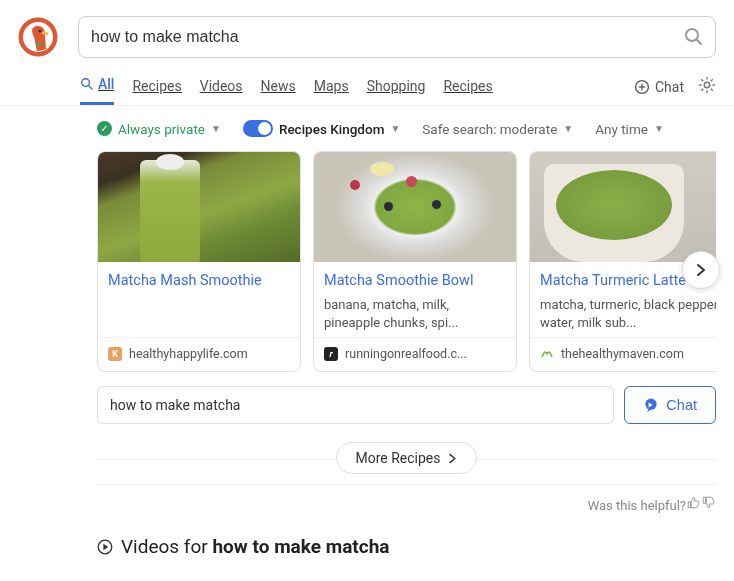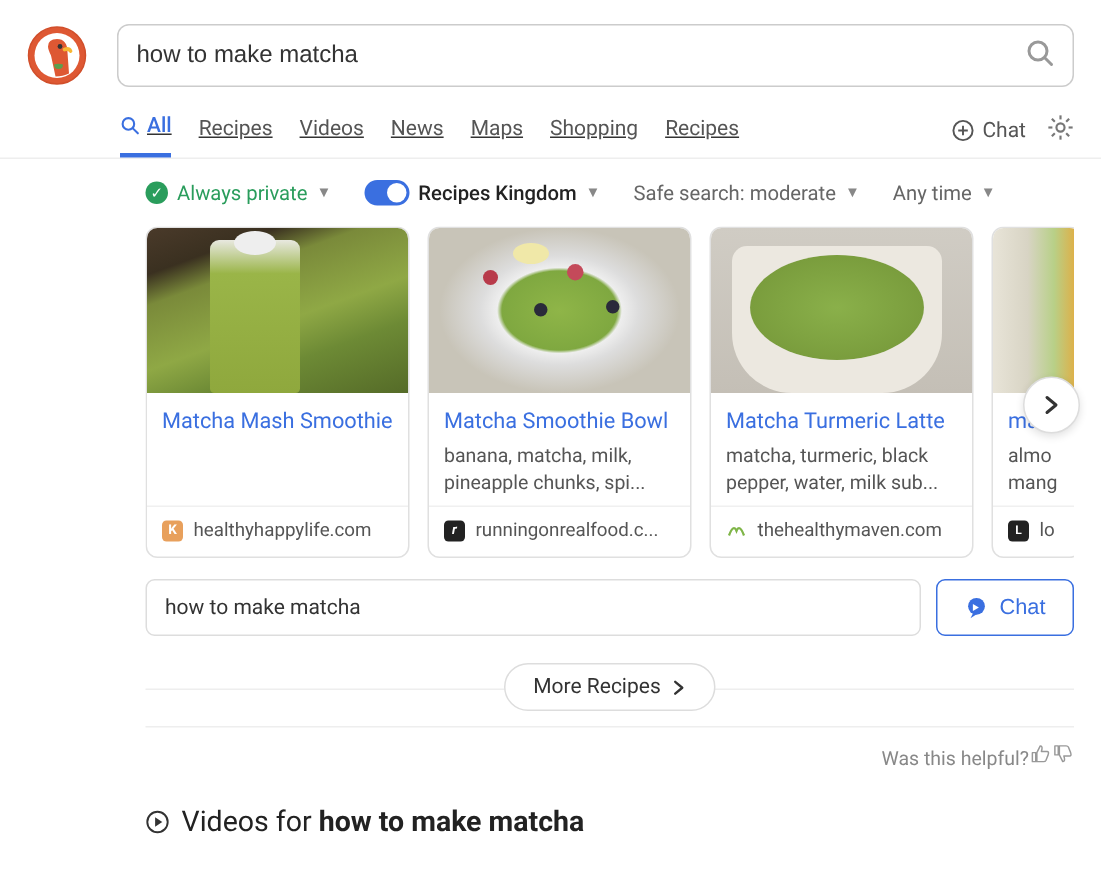--- a/index.html
+++ b/index.html
@@ -18,21 +18,21 @@
   .filters { display: flex; align-items: center; gap: 22px; padding: 14px 18px 14px 97px; font-size: 13.5px; }
   .filter { display: flex; align-items: center; gap: 6px; color: #666; cursor: pointer; }
   .filter.private { color: #2a9d5c; }
   .toggle { width: 30px; height: 17px; background: #3a6fe0; border-radius: 9px; position: relative; }
   .toggle::after { content: ""; position: absolute; right: 2px; top: 2px; width: 13px; height: 13px; background: #fff; border-radius: 50%; }
   .content { padding: 0 18px 0 97px; }
   .section-title { font-size: 19px; color: #222; margin-bottom: 12px; }
   .section-title .bold { font-weight: 700; }
   .cards-wrap { position: relative; }
   .cards { display: flex; gap: 12px; overflow: hidden; }
-  .card { width: 176px; flex-shrink: 0; border: 1px solid #e0e0e0; border-radius: 8px; overflow: hidden; background: #fff; display: flex; flex-direction: column; }
+  .card { width: 204px; flex-shrink: 0; border: 1px solid #e0e0e0; border-radius: 8px; overflow: hidden; background: #fff; display: flex; flex-direction: column; }
   .card.partial { width: 60px; }
   .thumb { height: 110px; background-size: cover; background-position: center; }
   .card-body { padding: 10px 10px 6px 10px; flex: 1; }
   .card-title { color: #3a6fe0; font-size: 14.5px; margin-bottom: 6px; line-height: 1.25; cursor: pointer; }
   .card-desc { color: #555; font-size: 13px; line-height: 1.35; }
   .card-foot { padding: 8px 10px 10px 10px; border-top: 1px solid #f0f0f0; display: flex; align-items: center; gap: 7px; font-size: 12.5px; color: #555; margin-top: auto; }
   .favicon { width: 14px; height: 14px; border-radius: 3px; flex-shrink: 0; }
   .next-btn { position: absolute; right: -4px; top: 100px; width: 38px; height: 38px; border-radius: 50%; background: #fff; border: 1px solid #ddd; box-shadow: 0 2px 6px rgba(0,0,0,0.12); display: flex; align-items: center; justify-content: center; cursor: pointer; color: #333; }
   .prompt-row { display: flex; gap: 10px; margin-top: 14px; }
   .prompt-box { flex: 1; border: 1px solid #ddd; border-radius: 6px; padding: 10px 12px; font-size: 14px; color: #333; }

